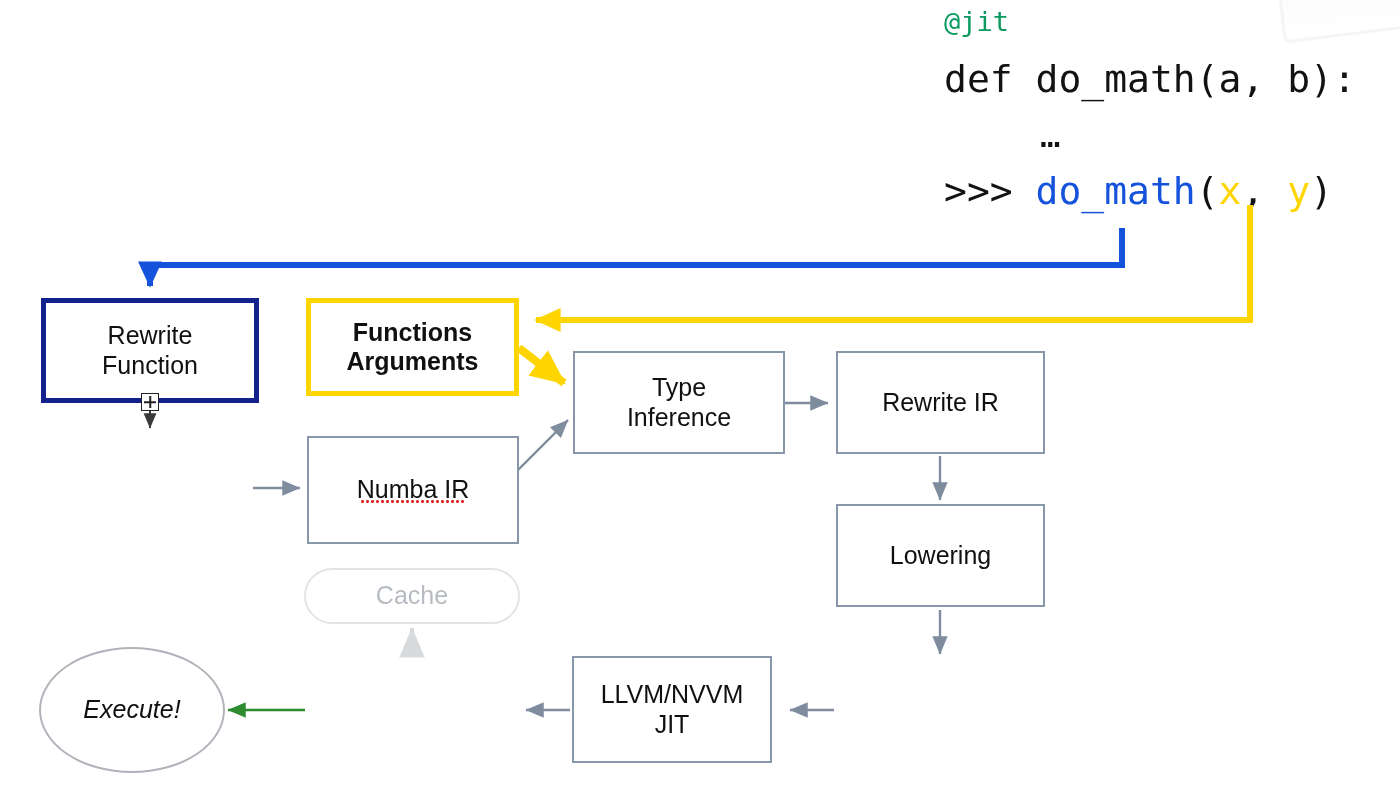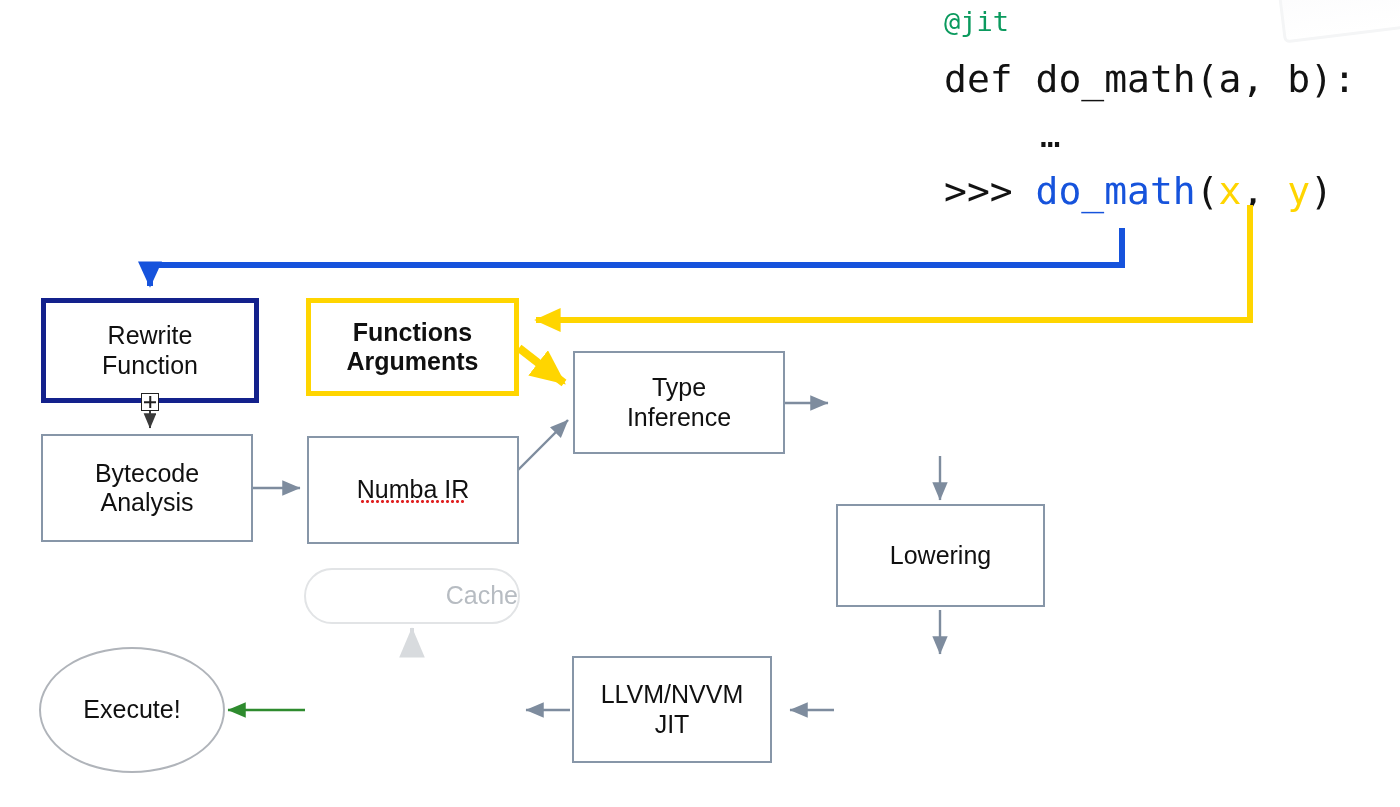--- a/index.html
+++ b/index.html
@@ -26,21 +26,21 @@
   
   .node{position:absolute;box-sizing:border-box;background:#ffffff;
         display:flex;align-items:center;justify-content:center;text-align:center;
         color:#101010;font-size:25px;line-height:1.18;}
   .node.gray{border:2px solid #8796A8;}
   .node.navy{border:5px solid #13218C;}
   .node.yellow{border:5px solid #FFD500;font-weight:bold;}
   .node.green{border:3px solid #2E8B2E;}
 
   .node.cache{border:2px solid #E2E4E6;border-radius:34px;color:#B7BCC2;}
-  .node.ellipse{border:2px solid #B0B4BA;border-radius:50%;}
+  .node.ellipse{border:2px solid #B0B4BA;border-radius:50%;font-style:italic;}
 
   .spell{position:relative;}
   .spell::after{content:"";position:absolute;left:3%;right:3%;bottom:2px;height:3px;
       background-image:radial-gradient(circle,#E02020 1.3px,transparent 1.6px);
       background-size:5px 3px;background-repeat:repeat-x;}
 
   
   #expand-handle{position:absolute;left:141px;top:393px;width:18px;height:18px;
       border:1.5px solid #222;background:#fff;box-sizing:border-box;}
   #expand-handle::before,#expand-handle::after{content:"";position:absolute;background:#222;}
@@ -132,37 +132,34 @@
     </div>
   </div>
 
   <div class="node gray" id="n-type-inference" style="left:573px;top:351px;width:212px;height:103px;">
     <div>
       <div>Type</div>
       <div>Inference</div>
     </div>
   </div>
 
+  <div class="node gray" id="n-rewrite-ir" style="left:836px;top:351px;width:209px;height:103px;">
+    <div>Rewrite IR</div>
+  </div>
 
-  <div class="node gray" id="n-bytecode-analysis" style="left:41px;top:434px;width:212px;height:108px;">
-    <div>
-      <div>Bytecode</div>
-      <div>Analysis</div>
-    </div>
-  </div>
 
   <div class="node gray" id="n-numba-ir" style="left:307px;top:436px;width:212px;height:108px;">
     <div class="spell">Numba IR</div>
   </div>
 
   <div class="node gray" id="n-lowering" style="left:836px;top:504px;width:209px;height:103px;">
     <div>Lowering</div>
   </div>
 
-  <div class="node cache" id="n-cache" style="left:304px;top:568px;width:216px;height:56px;justify-content:flex-end;">
+  <div class="node cache" id="n-cache" style="left:304px;top:568px;width:216px;height:56px;">
     <div>Cache</div>
   </div>
 
 
   <div class="node gray" id="n-llvm-nvvm-jit" style="left:572px;top:656px;width:200px;height:107px;">
     <div>
       <div>LLVM/NVVM</div>
       <div>JIT</div>
     </div>
   </div>

